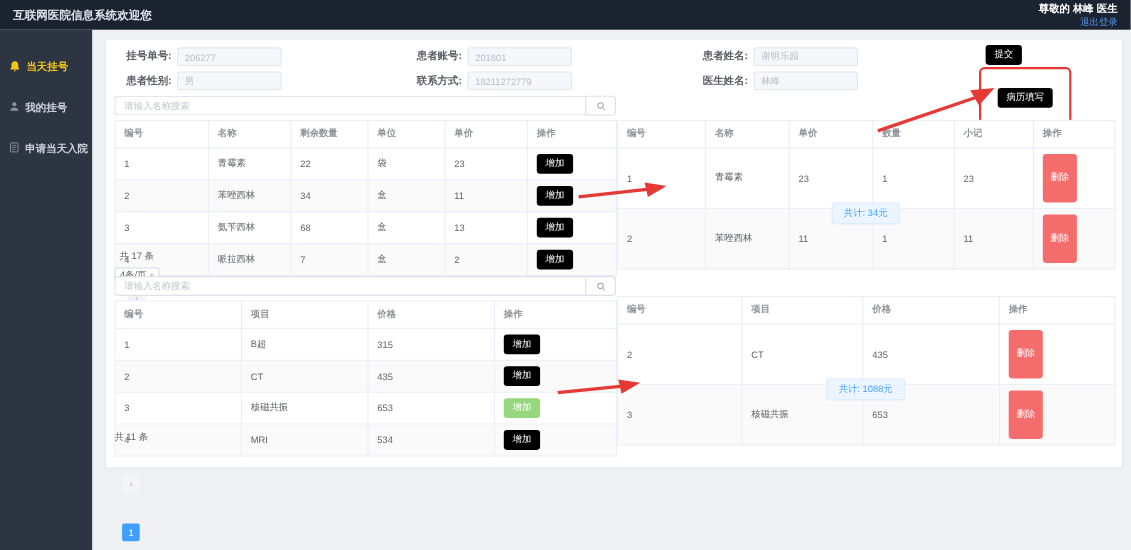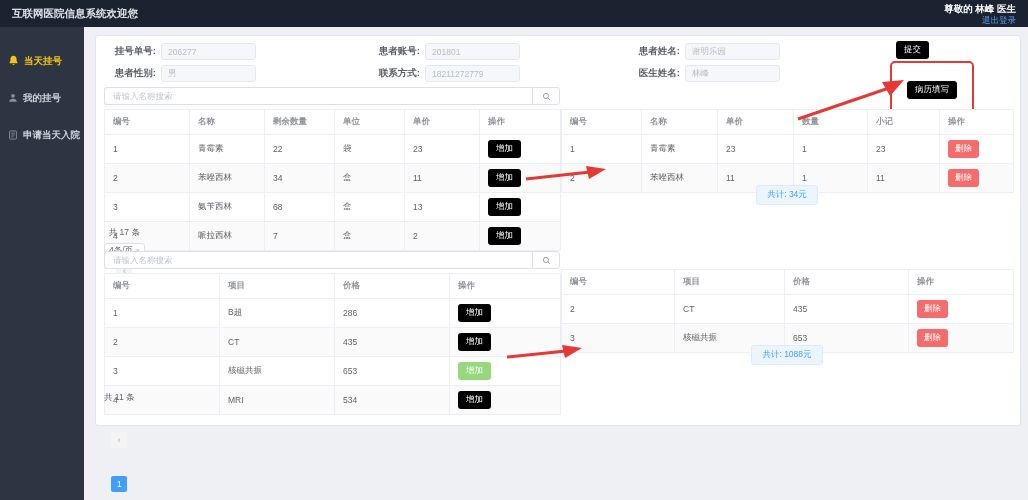--- a/index.html
+++ b/index.html
@@ -31,21 +31,21 @@
   .field label { font-size:9.5px; color:#5a5e66; font-weight:bold; width:56px; text-align:right; margin-right:5px; }
   .field input { width:95px; height:17px; background:#f5f7fa; border:1px solid #e4e7ed; border-radius:3px;
                  color:#b6bdc8; font-size:8.5px; padding:0 6px; }
   .f-r1 { top:7px; } .f-r2 { top:29px; }
   .f-c1 { left:4px; } .f-c2 { left:268px; } .f-c3 { left:528px;justify-content:center; }
 
   .btn-green { background:#000000; color:#fff; border:none; border-radius:3px; font-size:8.5px;
                padding:3px 8px; cursor:pointer; white-space:nowrap; }
   .btn-green.light { background:#98d87c; }
   .btn-red { background:#f56c6c; color:#fff; border:none; border-radius:3px; font-size:8.5px;
-             padding:3px 7px; cursor:pointer; white-space:nowrap; }
+             padding:16px 7px; cursor:pointer; white-space:nowrap; }
   .submit-pos { position:absolute; left:800px; top:5px; }
   .record-wrap { position:absolute; left:794px; top:25px; border:2px solid #e53935; border-radius:5px;
                  padding:15px; background:#fff; }
 
   
   .search-bar { position:absolute; left:8px; width:456px; height:18px; display:flex; }
   .search-bar input { flex:1; height:18px; border:1px solid #dcdfe6; border-right:none;
                       border-radius:3px 0 0 3px; font-size:8.5px; padding:0 8px; color:#8a919c; background:#fff; }
   .search-bar input::placeholder { color:#c0c4cc; }
   .search-btn { width:28px; height:18px; border:1px solid #dcdfe6; border-radius:0 3px 3px 0;
@@ -311,21 +311,21 @@
         <th>编号</th>
         <th>项目</th>
         <th>价格</th>
         <th>操作</th>
       </tr>
         </thead>
       <tbody>
         <tr>
           <td>1</td>
           <td>B超</td>
-          <td>286</td>
+          <td>315</td>
           <td><button class="btn-green">增加</button></td>
         </tr>
         <tr>
           <td>2</td>
           <td>CT</td>
           <td>435</td>
           <td><button class="btn-green">增加</button></td>
         </tr>
         <tr>
           <td>3</td>

